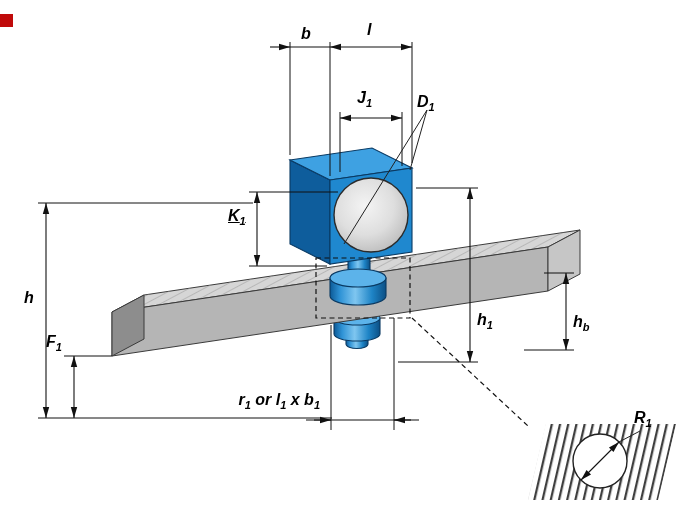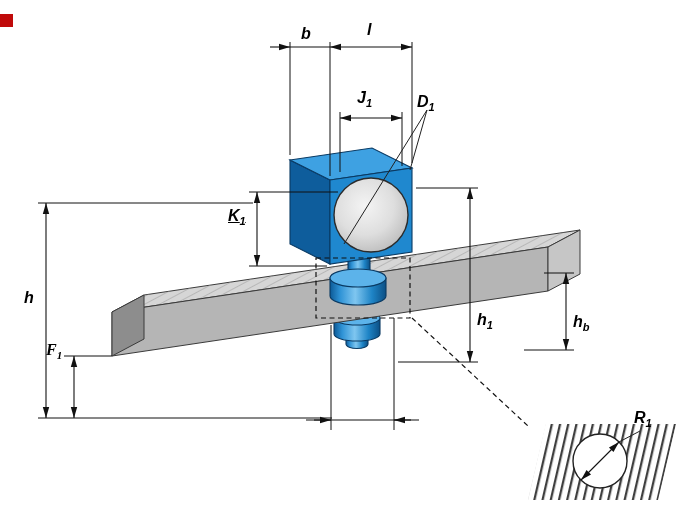--- a/index.html
+++ b/index.html
@@ -156,30 +156,33 @@
 <div class="lbl" style="left:417px; top:94px;">
   <span>D</span><sub>1</sub>
 </div>
 
 <div class="lbl" style="left:228px; top:208px;text-decoration:underline;">
   <span>K</span><sub>1</sub>
 </div>
 
 <div class="lbl" style="left:24px; top:290px;">h</div>
 
-<div class="lbl" style="left:46px; top:342px;font-family:Liberation Serif, serif;">
+<div class="lbl" style="left:46px; top:334px;">
   <span>F</span><sub>1</sub>
 </div>
 
 <div class="lbl" style="left:477px; top:312px;">
   <span>h</span><sub>1</sub>
 </div>
 
 <div class="lbl" style="left:573px; top:303px;margin-top:11px;">
   <span>h</span><sub>b</sub>
 </div>
 
+<div class="lbl" style="left:182px; top:392px; width:138px; text-align:right;">
+  <span>r</span><sub>1</sub><span> or </span><span>l</span><sub>1</sub><span> x </span><span>b</span><sub>1</sub>
+</div>
 
 <div class="lbl" style="left:634px; top:410px;">
   <span>R</span><sub>1</sub>
 </div>
 
 </div>
 
 </body></html>

